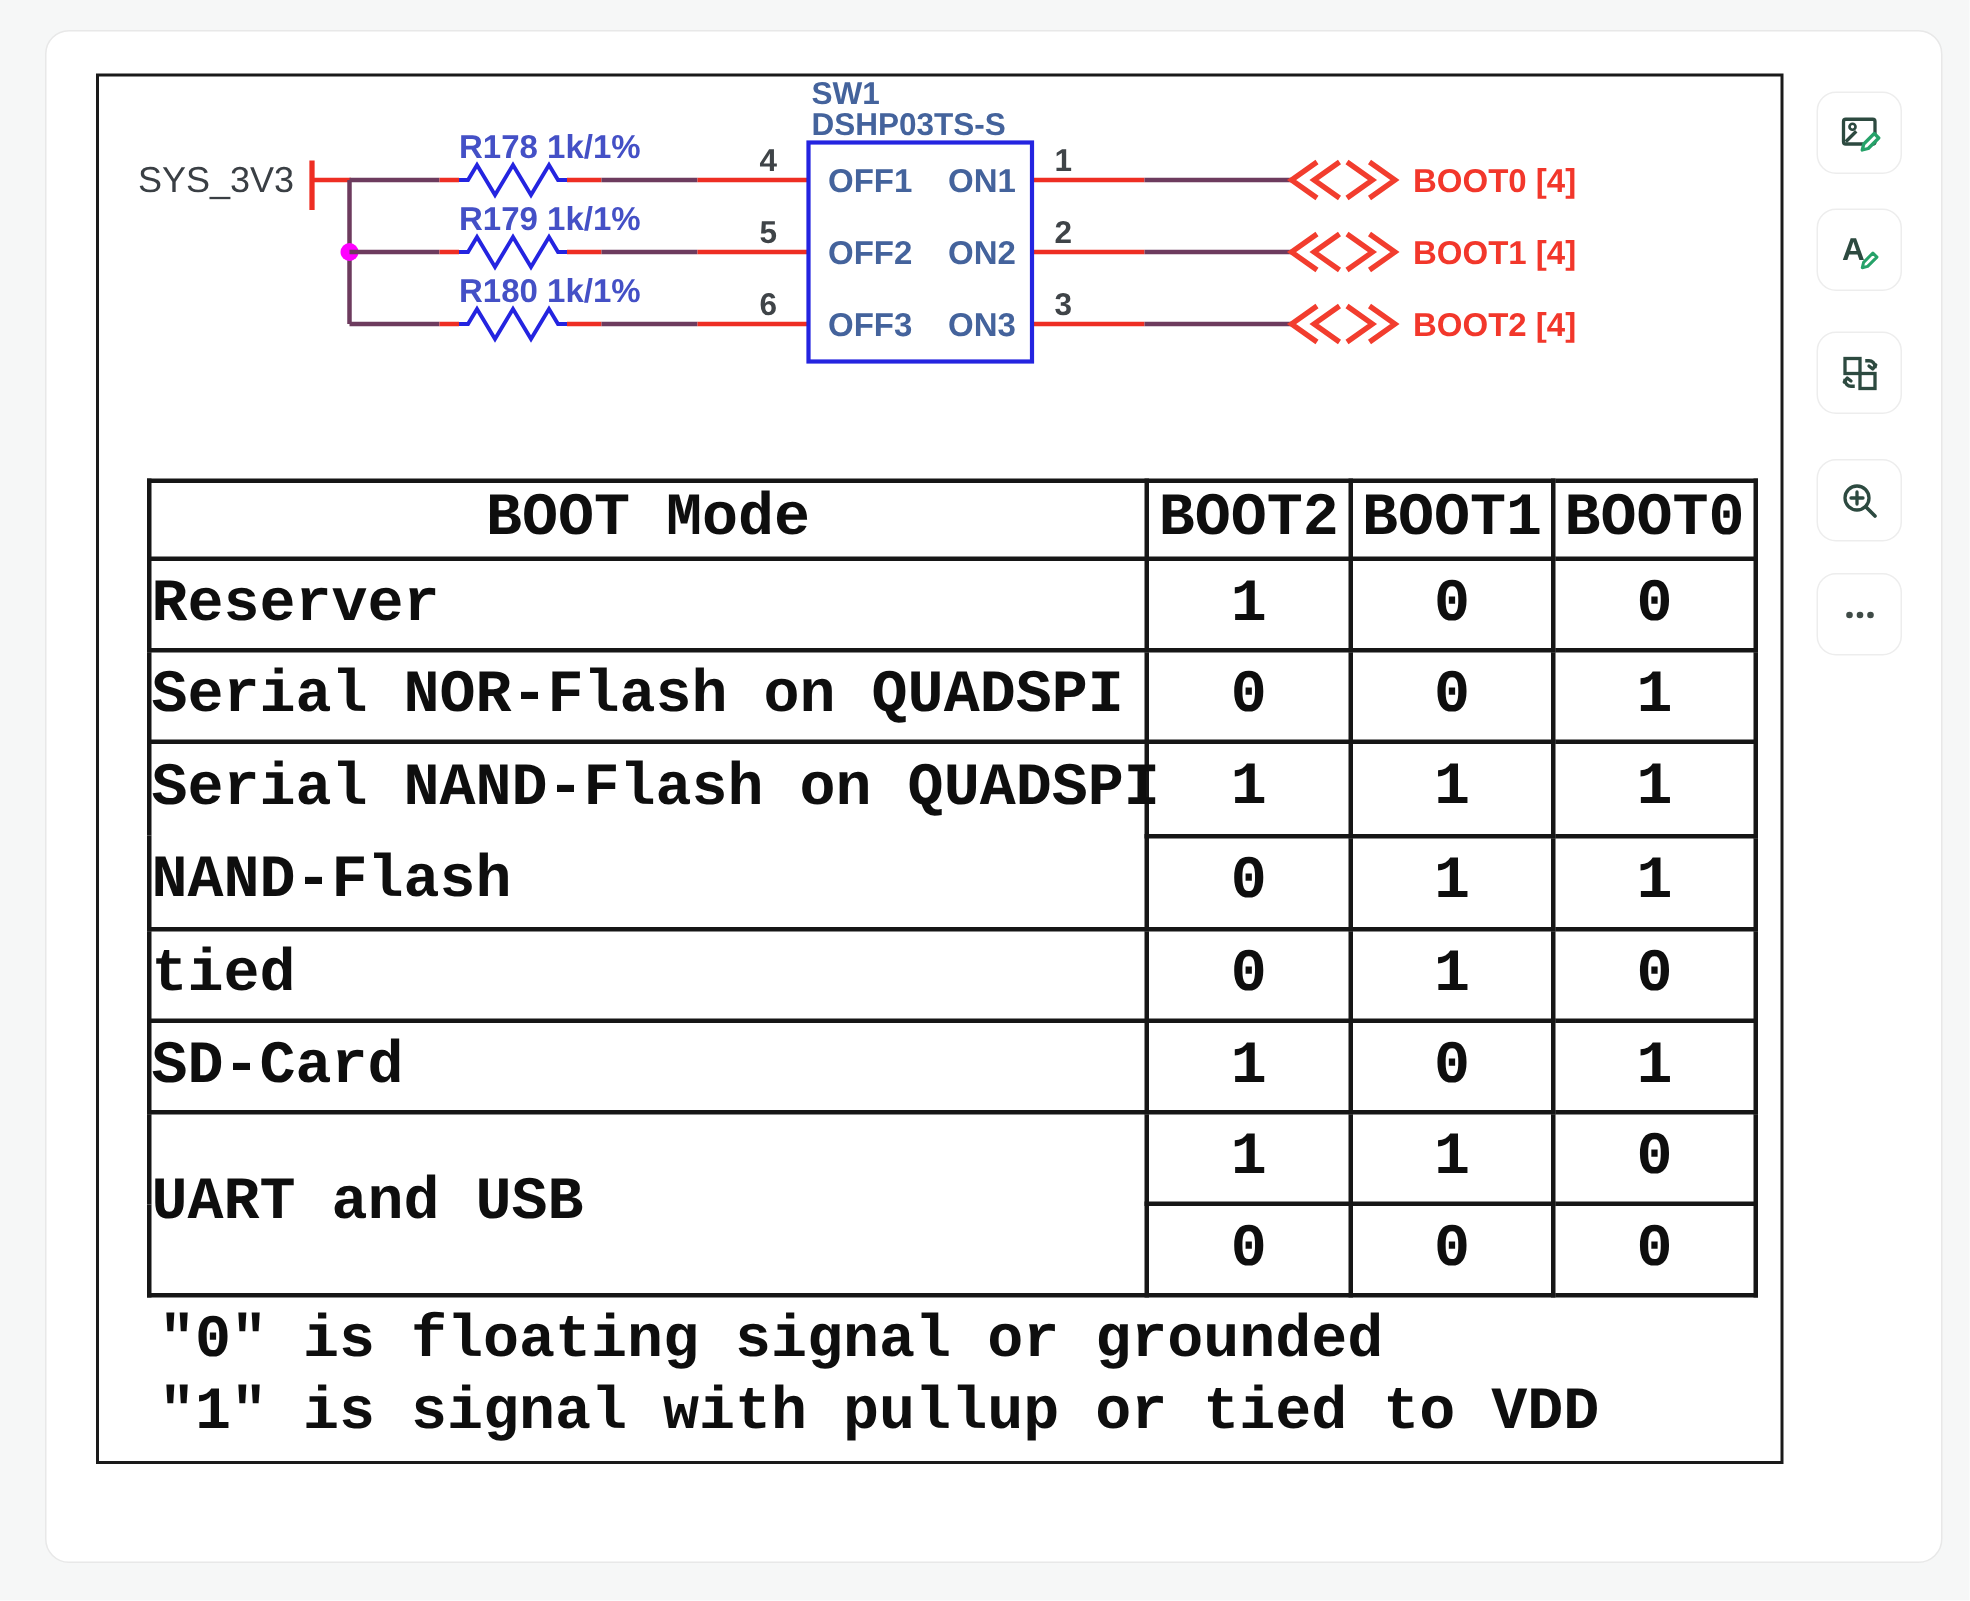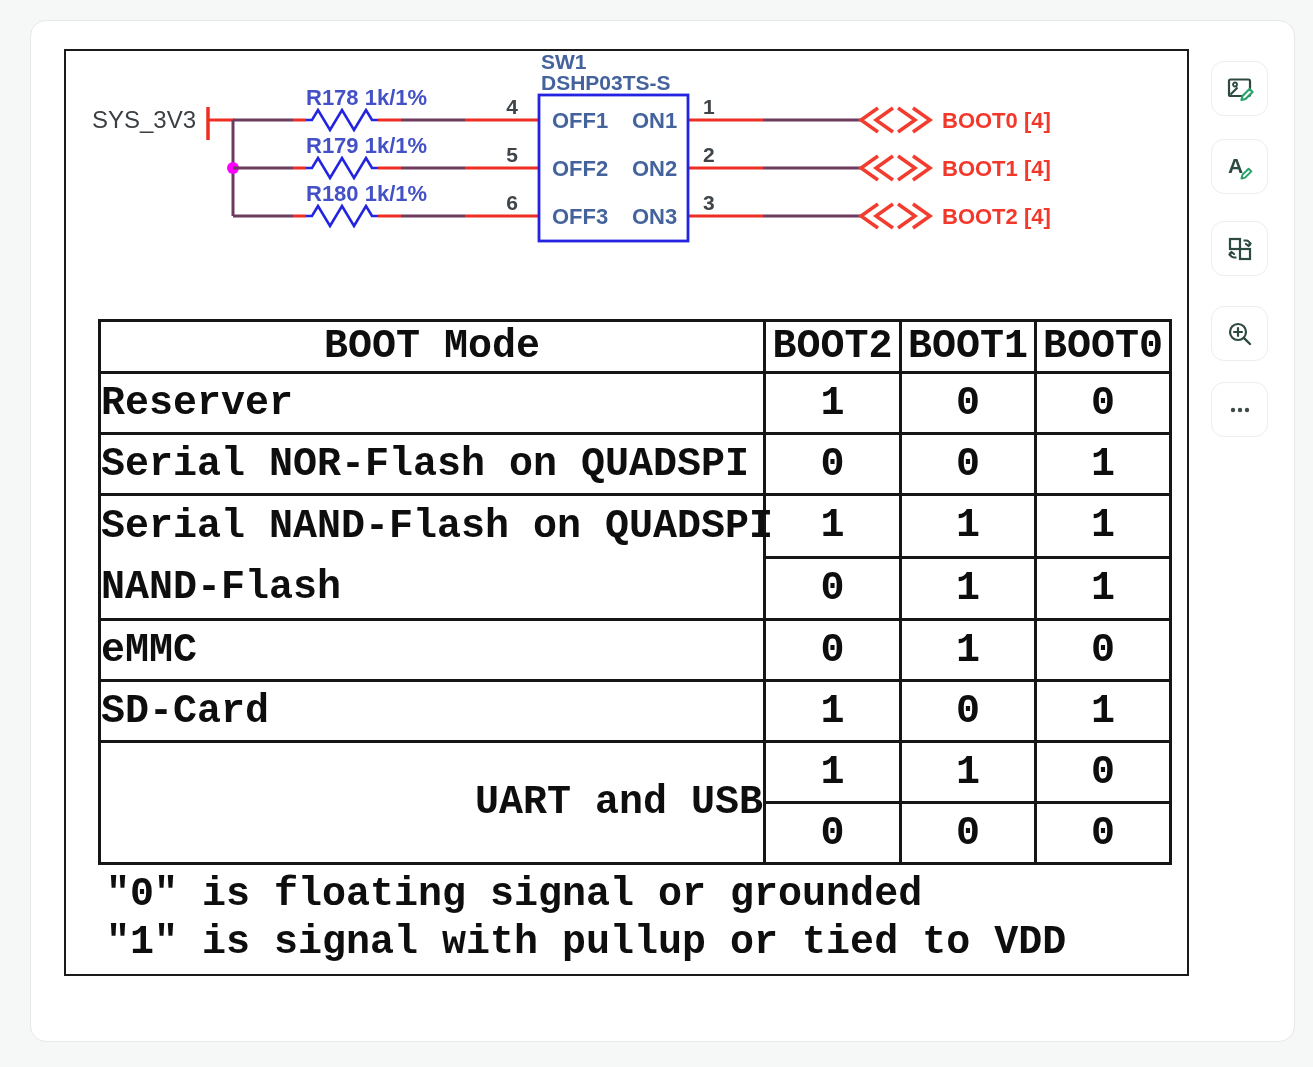--- a/index.html
+++ b/index.html
@@ -28,21 +28,21 @@
   }
   table.boot-table th, table.boot-table td{
     border:3px solid #161616;padding:0;overflow:visible;
   }
   table.boot-table th{height:49px;text-align:center;font-weight:bold;}
   table.boot-table td{height:58px;}
   td.mode-cell{text-align:left;padding-left:8px;white-space:nowrap;}
   td.val-cell{text-align:center;}
   td.merged-top{vertical-align:top;text-align:right;}
   .sub-line{height:61px;display:flex;align-items:center;white-space:nowrap;}
-  td.merged-mid{vertical-align:middle;text-align:right;}
+  td.merged-mid{vertical-align:middle;}
 
   .notes{
     position:absolute;left:40px;top:820px;
     font-family:"Liberation Mono","DejaVu Sans Mono",monospace;
     font-weight:bold;font-size:40px;color:#0e0e0e;line-height:48px;
     white-space:nowrap;
   }
   .caption{
     position:absolute;left:0;top:988px;width:100%;
     text-align:center;font-size:30px;color:#2a2a2a;
@@ -183,21 +183,21 @@
         <td class="val-cell">1</td>
         <td class="val-cell">1</td>
         <td class="val-cell">1</td>
       </tr>
       <tr>
         <td class="val-cell">0</td>
         <td class="val-cell">1</td>
         <td class="val-cell">1</td>
       </tr>
       <tr>
-        <td class="mode-cell">eMMC</td>
+        <td class="mode-cell">tied</td>
         <td class="val-cell">0</td>
         <td class="val-cell">1</td>
         <td class="val-cell">0</td>
       </tr>
       <tr>
         <td class="mode-cell">SD-Card</td>
         <td class="val-cell">1</td>
         <td class="val-cell">0</td>
         <td class="val-cell">1</td>
       </tr>

